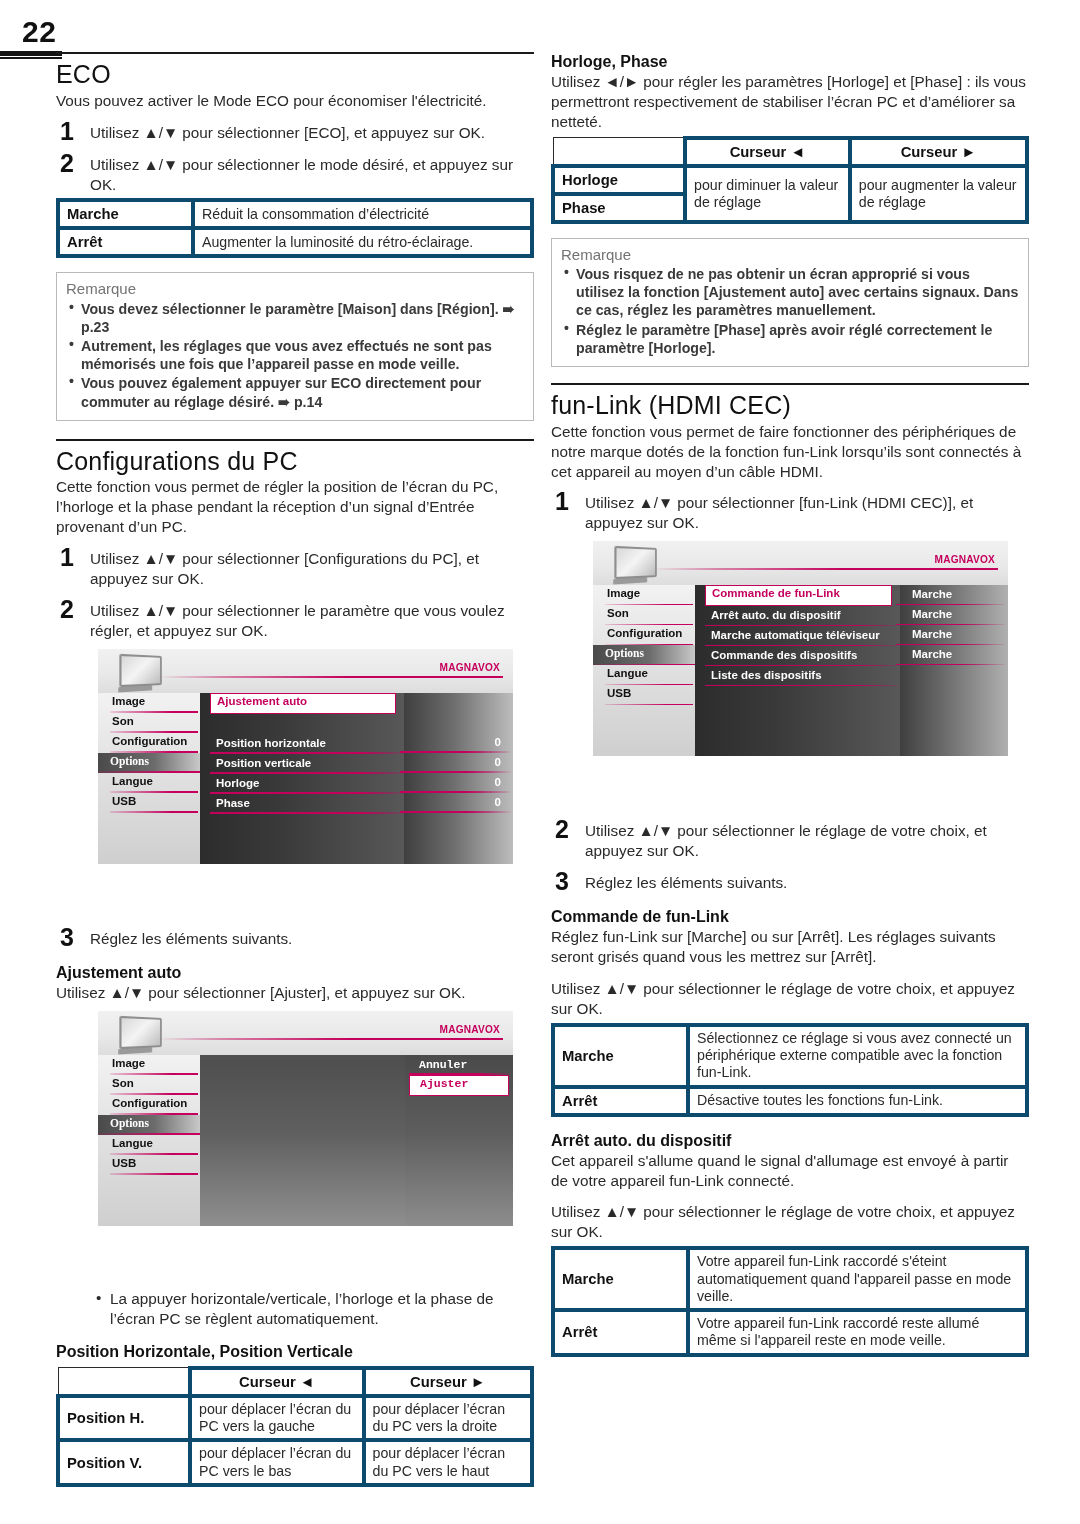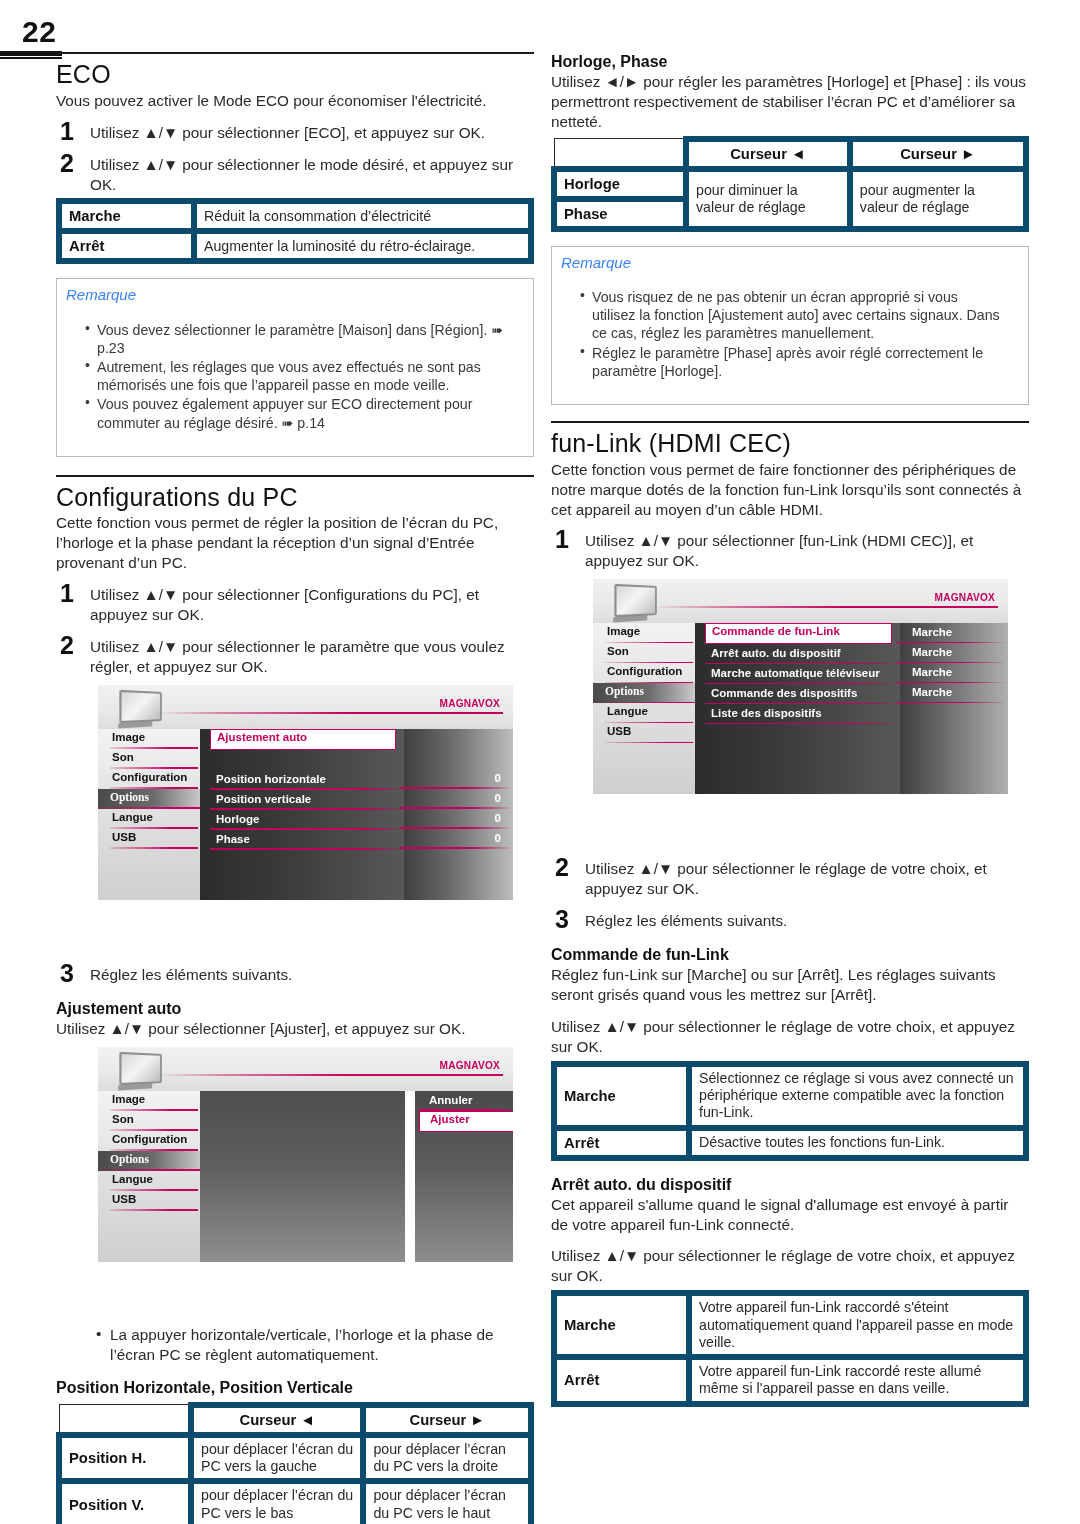--- a/index.html
+++ b/index.html
@@ -49,37 +49,37 @@
     color:#111; padding-left:4px;
   }
   .step-t { flex:1 1 auto; font-size:15.3px; line-height:1.30; color:#2a2a2a; padding-top:3px; }
 
   
   table.tbl {
     width:100%; border-collapse:collapse; margin-top:4px;
     font-size:14.2px; color:#2a2a2a;
   }
   table.tbl td, table.tbl th {
-    border:6px solid #0c4a6e; padding:3px 7px; vertical-align:middle; text-align:left;
+    border:4px solid #0c4a6e; padding:3px 7px; vertical-align:middle; text-align:left;
     line-height:1.22; font-weight:400;
   }
   table.tbl th { text-align:center; font-weight:700; color:#111; font-size:14.8px; }
   table.tbl td.k { font-weight:700; color:#111; white-space:nowrap; font-size:14.8px; }
   .tbl-pos td.k, .tbl-hp td.k { width:132px; }
   .tbl-hp .corner, .tbl-pos .corner { border:1px solid #2a2a2a; }
   .tbl-eco td.k { width:135px; }
   .tbl-fl td.k { width:135px; }
 
   
   .remark {
     border:1px solid #b9b9b9; padding:6px 9px 8px 9px; margin-top:14px;
     font-size:14.2px; line-height:1.28; color:#3a3a3a;
   }
-  .remark .rt { font-size:15px; color:#3b82f6; margin-bottom:1px;font-style:italic; }
-  .remark ul { margin:16px; padding:0; list-style:none; }
+  .remark .rt { font-size:15px; color:#737373; margin-bottom:1px; }
+  .remark ul { margin:0; padding:0; list-style:none;font-weight:bold; }
   .remark li { position:relative; padding-left:15px; margin-bottom:1px; }
   .remark li:before {
     content:"\2022"; position:absolute; left:3px; top:-1px; font-size:14px; color:#3a3a3a;
   }
 
   ul.bullets { margin:10px 0 0 0; padding:0; list-style:none; font-size:15.3px; line-height:1.30; color:#2a2a2a; }
   ul.bullets li { position:relative; padding-left:18px; }
   ul.bullets li:before { content:"\2022"; position:absolute; left:4px; top:-1px; }
   ul.bullets.indent { margin-left:36px; }
 
@@ -173,22 +173,23 @@
   .osd.fl .osd-mid { width:205px; }
   .osd.fl .osd-val { left:307px; width:108px;
     background:linear-gradient(90deg,#3f3f3f 0%,#6a6a6a 40%,#b0b0b0 100%); }
 
   
   .osd.aj .osd-mid {
     left:102px; width:205px;
     background:linear-gradient(180deg,#4e4e4e 0%,#5f5f5f 45%,#8f8f8f 100%);
   }
   .osd.aj .osd-val {
-    left:317px; width:108px;
+    left:307px; width:108px;
     background:linear-gradient(180deg,#4a4a4a 0%,#5d5d5d 45%,#8d8d8d 100%);
+    font-family:Liberation Mono, monospace;
   }
   .osd-dialog {
     position:absolute; left:117px; top:18px; width:180px; height:48px;
     border:1.6px solid #111; background:linear-gradient(180deg,#555 0%,#646464 60%,#6f6f6f 100%);
     padding:5px 7px; color:#ffffff; font-size:9.6px; line-height:1.45; font-weight:400;
   }
   .osd-opt {
     position:relative; height:20px; margin:0 4px 0 4px; padding:3px 0 0 10px;
     font-size:11.5px; font-weight:700; color:#ffffff;
   }
@@ -462,17 +463,17 @@
   <p class="body" style="margin-top:12px">Utilisez ▲/▼ pour sélectionner le réglage de votre choix, et appuyez sur OK.</p>
 
   <table class="tbl tbl-fl">
     <tbody>
       <tr>
         <td class="k">Marche</td>
         <td>Votre appareil fun-Link raccordé s'éteint automatiquement quand l'appareil passe en mode veille.</td>
       </tr>
       <tr>
         <td class="k">Arrêt</td>
-        <td>Votre appareil fun-Link raccordé reste allumé même si l'appareil passe en dans veille.</td>
+        <td>Votre appareil fun-Link raccordé reste allumé même si l'appareil reste en mode veille.</td>
       </tr>
     </tbody>
   </table>
 </div>
 
 </body></html>

